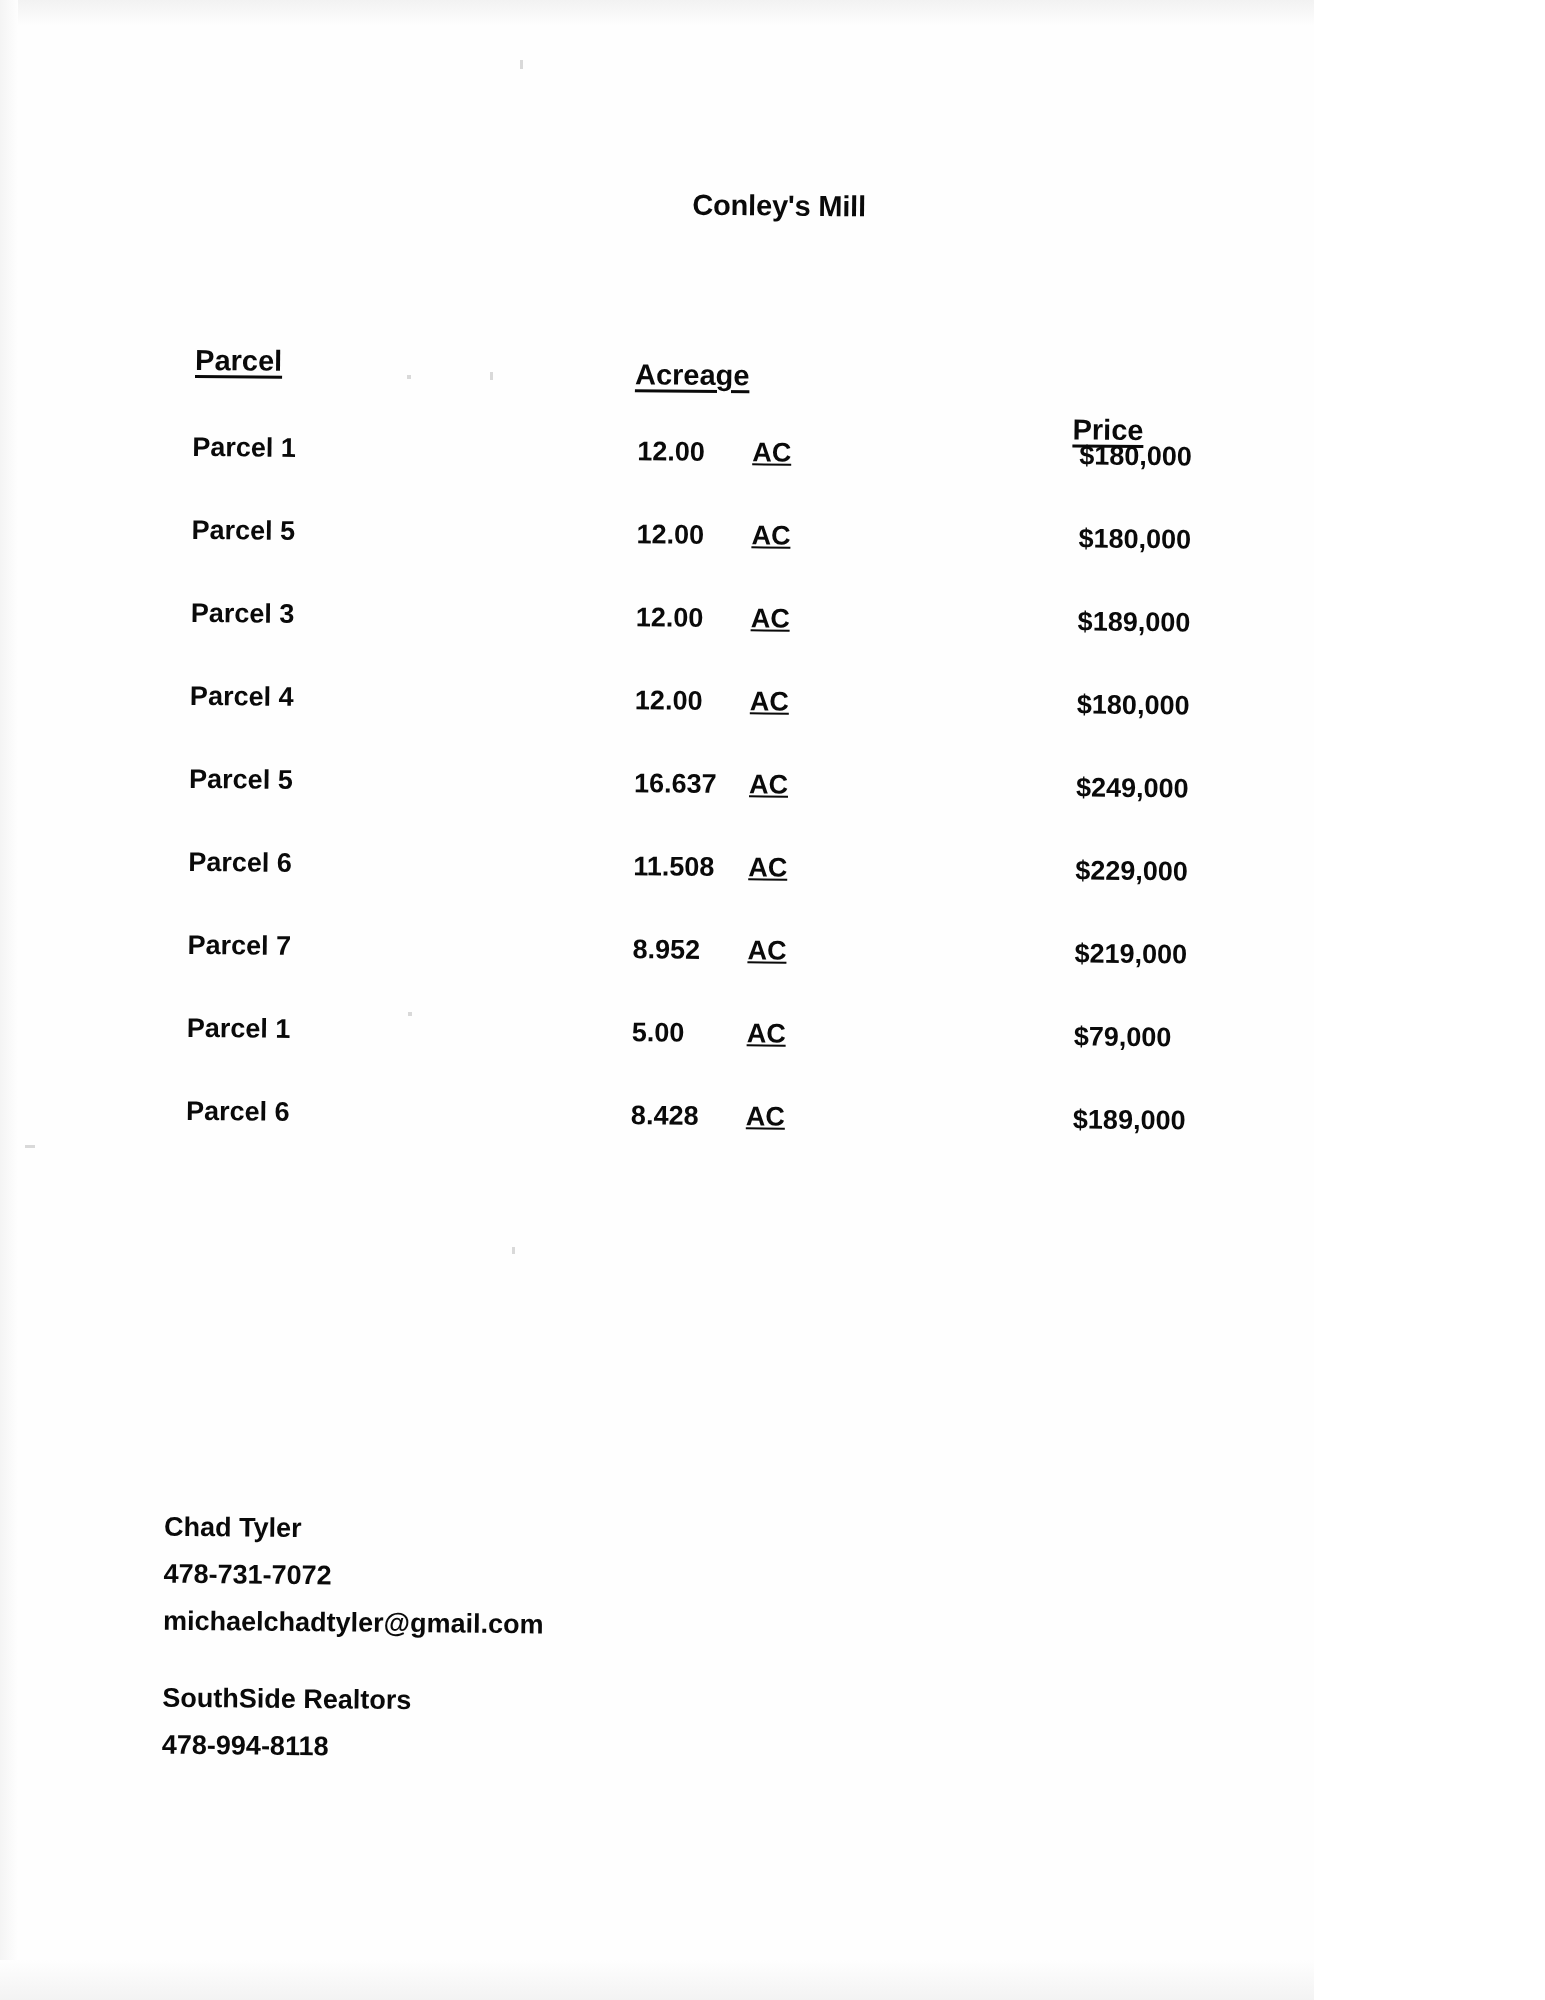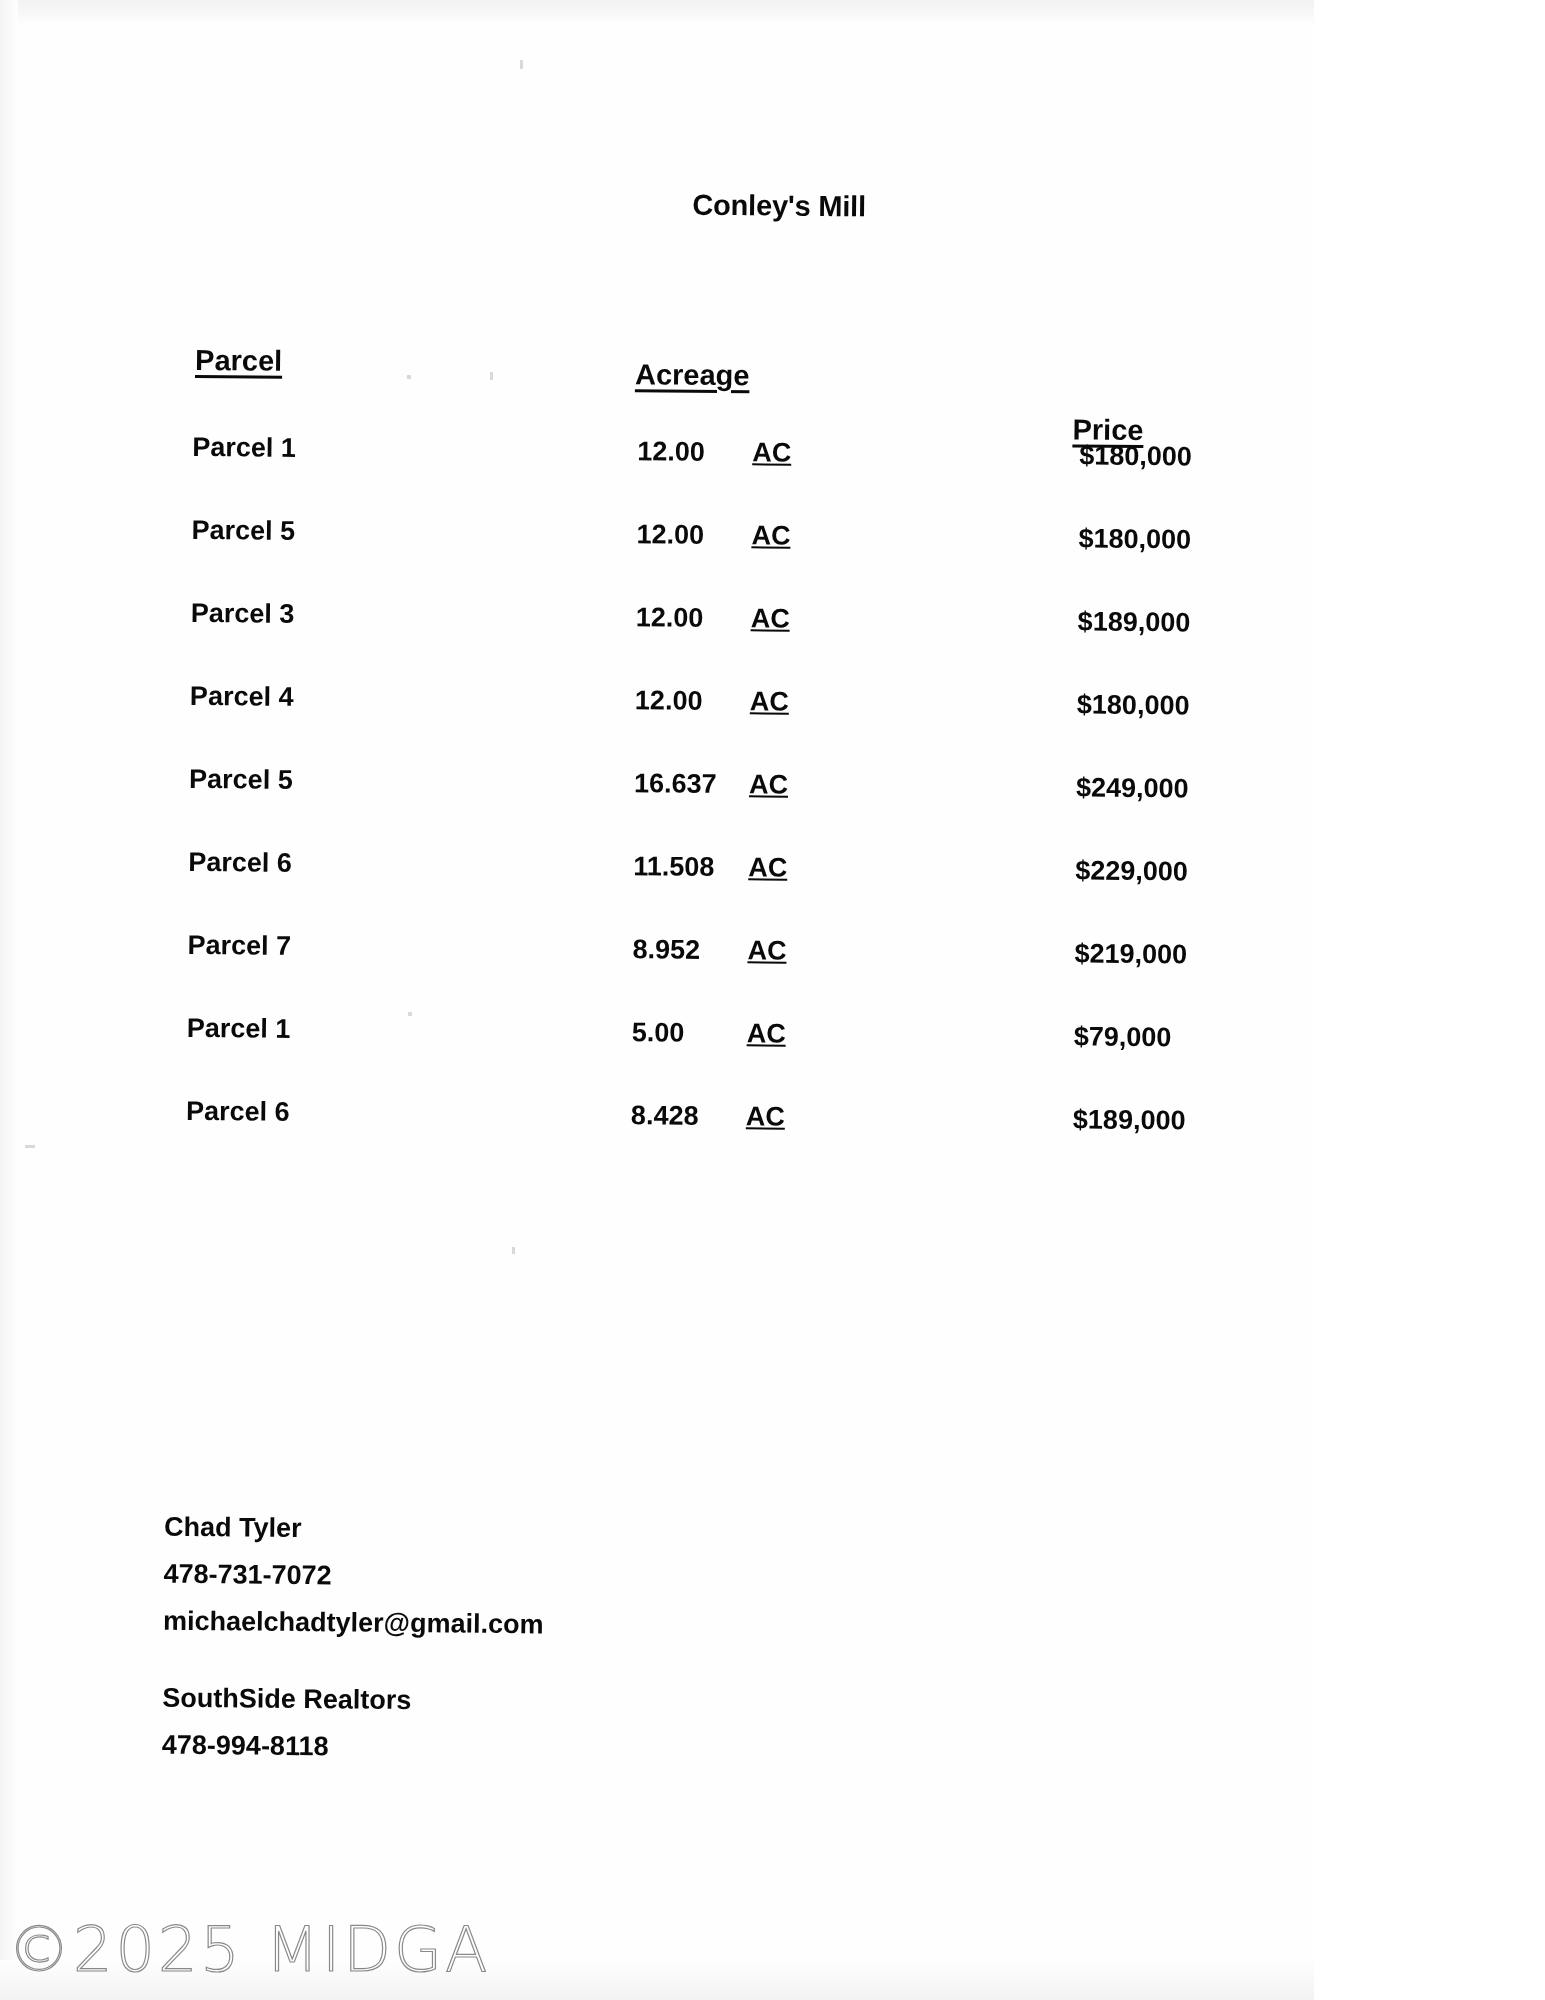--- a/index.html
+++ b/index.html
@@ -228,15 +228,14 @@
       <div class="contact-line">478-731-7072</div>
       <div class="contact-line">michaelchadtyler@gmail.com</div>
       <div class="contact-group-2">
         <div class="contact-line">SouthSide Realtors</div>
         <div class="contact-line">478-994-8118</div>
       </div>
     </div>
 
   </div>
 
-  <div class="watermark">©2025 MIDGA</div>
 
 </div>
 
 </body></html>

